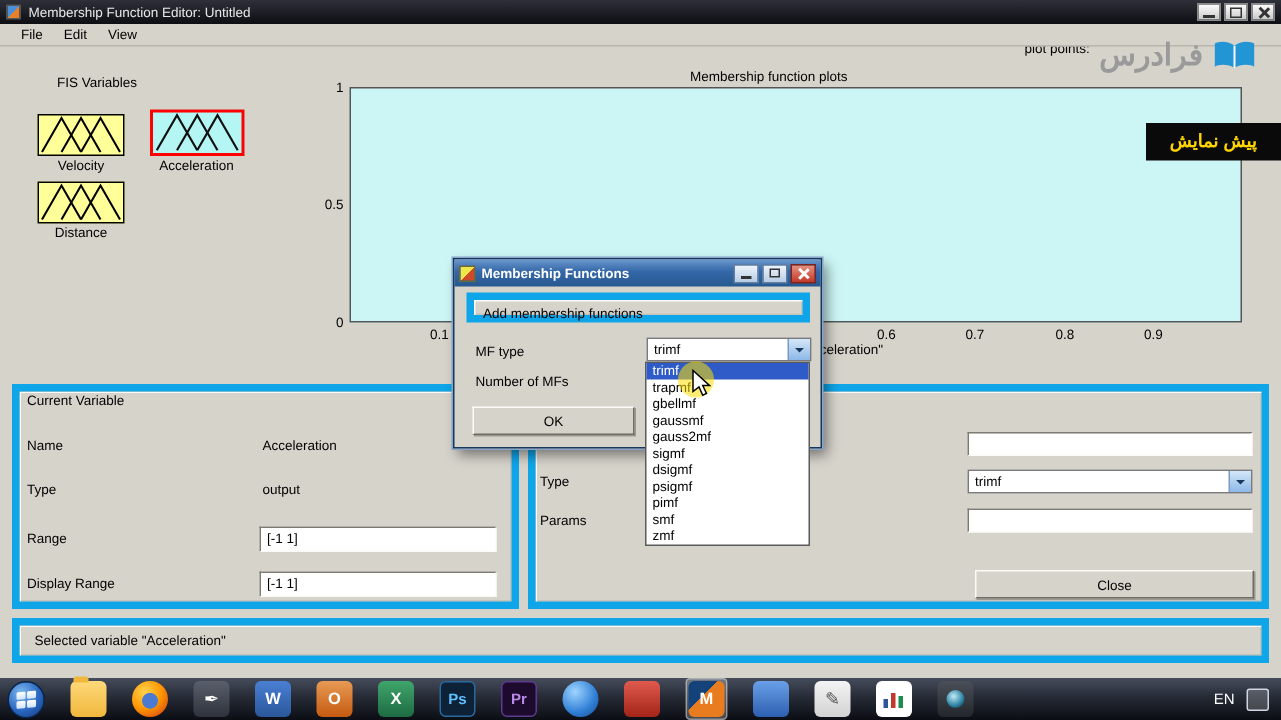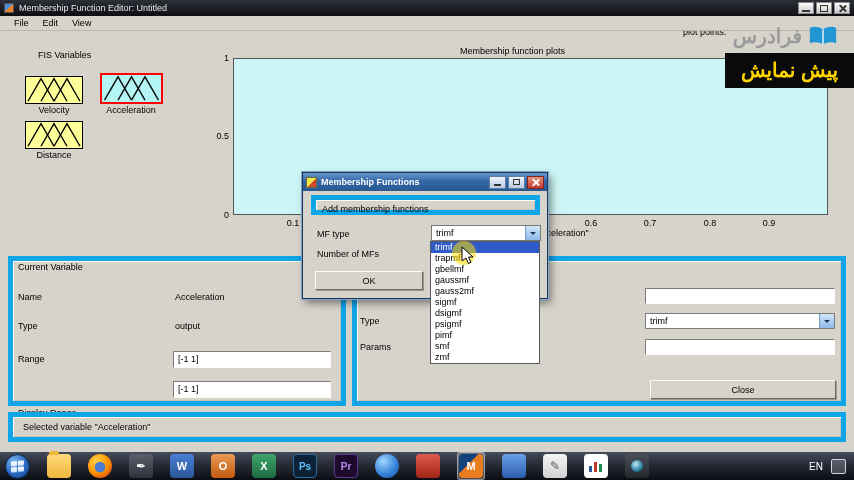--- a/index.html
+++ b/index.html
@@ -54,24 +54,24 @@
 
   .ddl { position:absolute; left:430px; top:241px; width:110px; background:#fff; border:1px solid #5a5a5a; z-index:40; }
   .ddl-item { height:11px; line-height:11px; padding-left:4px; font-size:9px; white-space:nowrap; }
   .ddl-item.sel { background:#2e5bc7; color:#fff; }
 
   
   .cursor-glow { position:absolute; left:452px; top:241px; width:24px; height:24px; border-radius:50%; background:rgba(255,222,0,.55); z-index:60; }
   .cursor { position:absolute; left:461px; top:246px; z-index:61; }
 
   
-  .wm { position:absolute; top:24px; right:0; z-index:70; display:flex; flex-direction:column; align-items:flex-end; }
+  .wm { position:absolute; top:24px; right:0; z-index:70; display:flex; flex-direction:column; align-items:flex-end;gap:13px; }
   .wm-logo { display:flex; align-items:center; gap:6px; margin-right:16px; }
   .wm-brand { font-size:20px; font-weight:bold; color:#9a9a9a; }
-  .wm-black { margin-top:5px; background:#0a0a0a; color:#ffd400; font-size:20px; font-weight:bold; padding:5px 16px 6px; direction:rtl; }
+  .wm-black { margin-top:20px; background:#0a0a0a; color:#ffd400; font-size:12px; font-weight:bold; padding:5px 16px 6px; direction:rtl; }
   .wm-yellow { margin-top:2px; background:#ffd400; color:#141414; font-size:11px; padding:3px 12px 4px; direction:rtl; }
 
   
   .taskbar { position:absolute; left:0; bottom:0; width:100%; height:28px; background:linear-gradient(#454c5b,#262b36 45%,#0b0d13); display:flex; align-items:center; padding-left:5px; z-index:80; }
   .tb-apps { display:flex; gap:17px; align-items:center; }
   .app { width:24px; height:24px; border-radius:4px; display:flex; align-items:center; justify-content:center; color:#fff; font-weight:bold; font-size:11px; flex:0 0 auto; }
   .active-wrap { background:rgba(255,255,255,.25); border:1px solid rgba(255,255,255,.4); border-radius:3px; padding:1px; }
   .orb { width:25px; height:25px; border-radius:50%; background:radial-gradient(circle at 35% 30%, #7db9f0, #2a66c0 55%, #123b7a); display:grid; place-items:center; border:1px solid #0a2448; }
   .flag { display:grid; grid-template-columns:6px 6px; grid-template-rows:5px 5px; gap:1px; transform:skewY(-6deg); }
   .flag i { background:linear-gradient(#fff,#cfe2ff); border-radius:1px; display:block; }
@@ -171,21 +171,21 @@
   <span class="xlabel">output variable "Acceleration"</span>
 
   <div class="gframe" style="left:8px; top:256px; width:338px; height:150px;"></div>
   <span class="lbl" style="left:18px; top:262px;">Current Variable</span>
   <span class="lbl" style="left:18px; top:292px;">Name</span>
   <span class="lbl" style="left:175px; top:292px;">Acceleration</span>
   <span class="lbl" style="left:18px; top:321px;">Type</span>
   <span class="lbl" style="left:175px; top:321px;">output</span>
   <span class="lbl" style="left:18px; top:354px;">Range</span>
   <div class="input" style="left:173px; top:351px; width:158px; height:17px;">[-1 1]</div>
-  <span class="lbl" style="left:18px; top:384px;margin-top:24px;">Display Range</span>
+  <span class="lbl" style="left:18px; top:384px;">Display Range</span>
   <div class="input" style="left:173px; top:381px; width:158px; height:17px;">[-1 1]</div>
 
   <div class="gframe" style="left:352px; top:256px; width:494px; height:150px;"></div>
   <div class="input" style="left:645px; top:288px; width:190px; height:16px;"></div>
   <span class="lbl" style="left:360px; top:316px;">Type</span>
   <div class="combo" style="left:645px; top:313px; width:190px; height:16px;">
     <span class="val">trimf</span>
     <span class="arrow-btn">
         <i class="tri"></i>
       </span>

